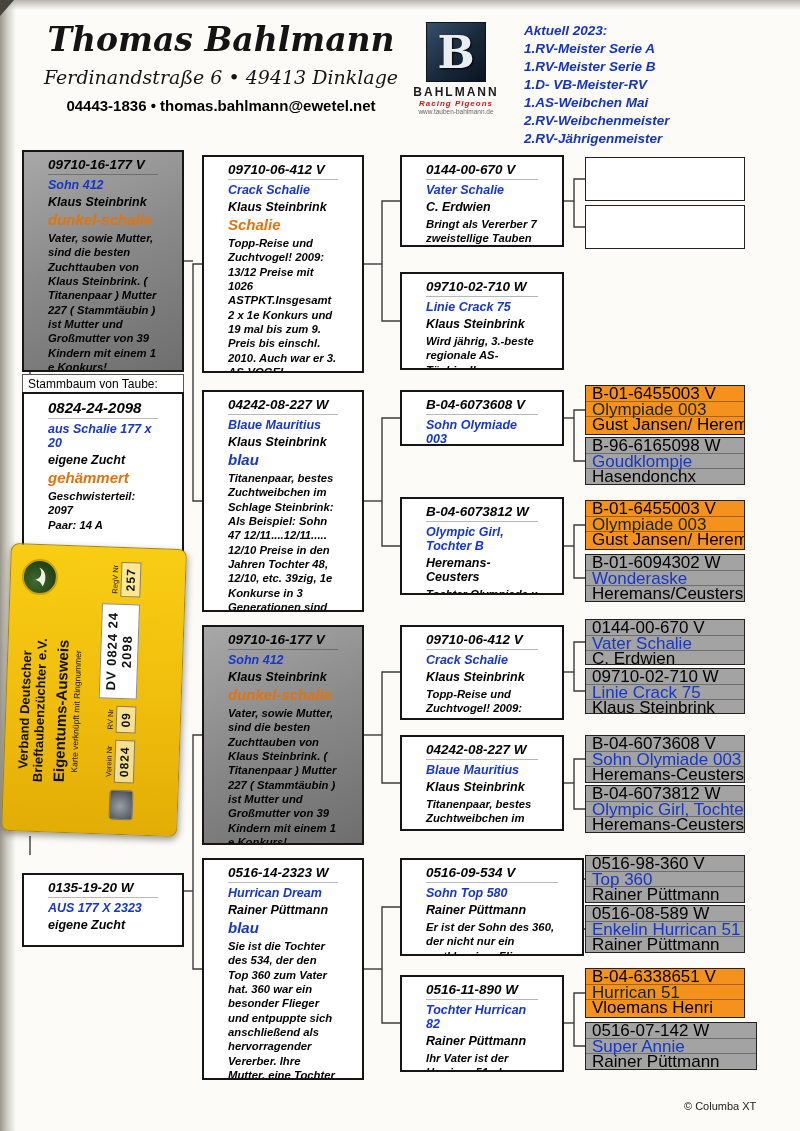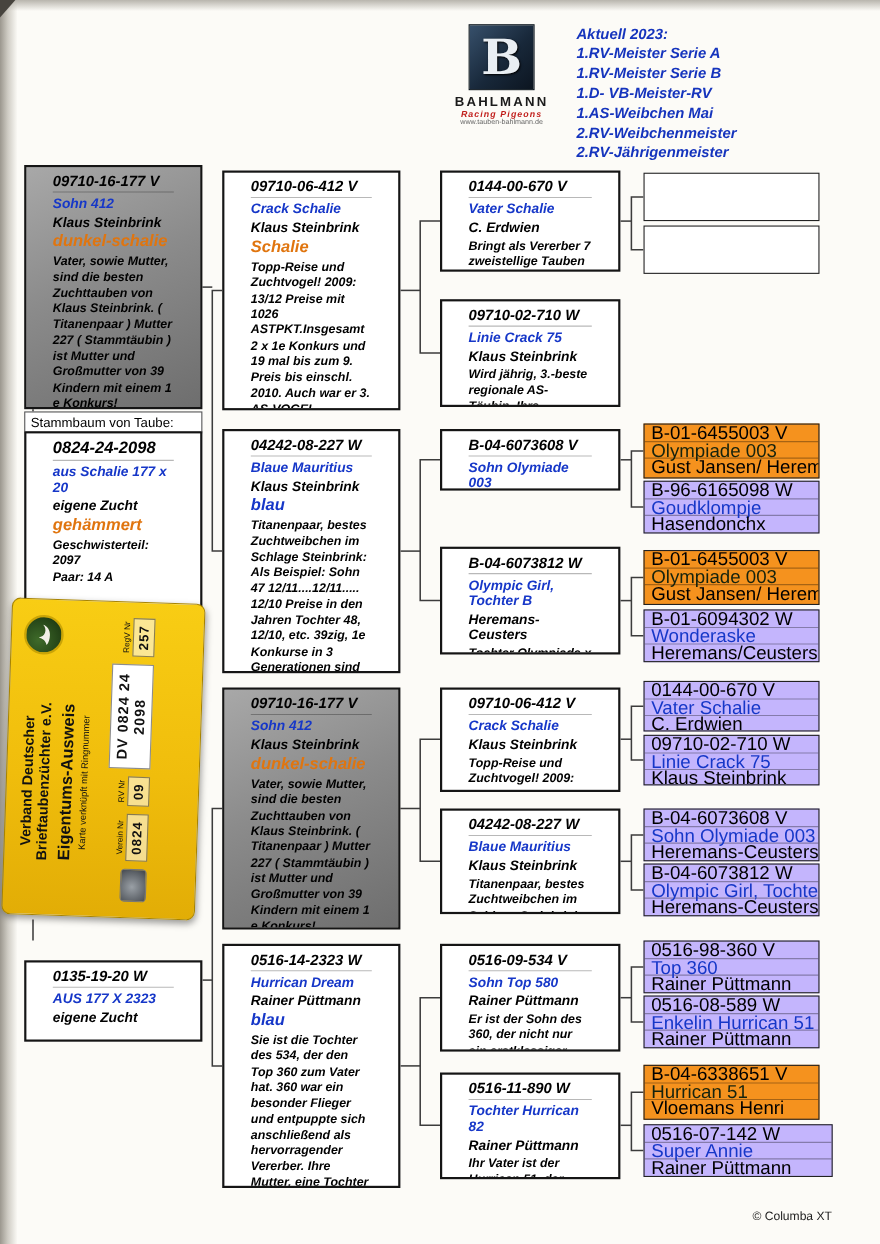--- a/index.html
+++ b/index.html
@@ -41,21 +41,21 @@
   .breeder{font-size:12.5px;font-weight:bold;color:#000;margin-bottom:2px}
   .colorline{font-size:15px;font-weight:bold;margin-bottom:2px}
   .co{color:#e0750f}
   .cb{color:#1637c8}
   .desc{font-size:11.3px;font-weight:bold;line-height:1.27;white-space:pre-line;margin-top:3px}
 
   .subject-label{position:absolute;border:1px solid #555;background:#fff;
     font-size:12px;padding:2px 5px;color:#000;white-space:nowrap}
 
   
-  .sbox{position:absolute;border:1.5px solid #222;background:#c4b5fd;overflow:hidden}
+  .sbox{position:absolute;border:1.5px solid #222;background:#a3a3a3;overflow:hidden}
   .sbox .row{padding:1px 6px;font-size:17px;line-height:13.5px;height:15.6px;
     border-bottom:1px solid rgba(0,0,0,.32);white-space:nowrap;color:#000}
   .sbox .row:last-child{border-bottom:none}
   .sbox .sname{color:#1637c8}
   .sbox.orange{background:#f5921e}
   .sbox.orange .sname{color:#15230e}
   .sbox.empty{background:#fff}
 
   
   .lines{position:absolute;left:0;top:0;pointer-events:none}
@@ -119,20 +119,25 @@
     <path d="M564 783 h10"></path>
       <path d="M585 759 h-11 v50 h11"></path>
     <path d="M564 907 h10"></path>
       <path d="M585 879 h-11 v50 h11"></path>
     <path d="M564 1023 h10"></path>
       <path d="M585 993 h-11 v53 h11"></path>
     <path d="M30 372 v18"></path>
       <path d="M30 836 v19"></path>
   </svg>
 
+  <div class="hdr-left">
+    <div class="hdr-name">Thomas Bahlmann</div>
+    <div class="hdr-addr">Ferdinandstraße 6 • 49413 Dinklage</div>
+    <div class="hdr-contact">04443-1836 • thomas.bahlmann@ewetel.net</div>
+  </div>
 
   <div class="logo">
     <div class="logo-square">B</div>
     <div class="logo-brand">BAHLMANN</div>
     <div class="logo-tag">Racing Pigeons</div>
     <div class="logo-url">www.tauben-bahlmann.de</div>
   </div>
 
   <div class="ach">
     <div class="ach-title">Aktuell 2023:</div>
@@ -271,21 +276,21 @@
     <div class="desc">Topp-Reise und Zuchtvogel! 2009: 13/12 Preise mit 1026</div>
   </div>
 
   <div class="pbox" style="left:400px;top:735px;width:164px;height:96px">
     <div class="ring">04242-08-227 W</div>
     <div class="pname">Blaue Mauritius</div>
     <div class="breeder">Klaus Steinbrink</div>
     <div class="desc">Titanenpaar, bestes Zuchtweibchen im Schlage Steinbrink:</div>
   </div>
 
-  <div class="pbox" style="left:400px;top:858px;width:164px;height:98px">
+  <div class="pbox" style="left:400px;top:858px;width:184px;height:98px">
     <div class="ring">0516-09-534 V</div>
     <div class="pname">Sohn Top 580</div>
     <div class="breeder">Rainer Püttmann</div>
     <div class="desc">Er ist der Sohn des 360, der nicht nur ein erstklassiger Flieger</div>
   </div>
 
   <div class="pbox" style="left:400px;top:975px;width:164px;height:97px">
     <div class="ring">0516-11-890 W</div>
     <div class="pname">Tochter Hurrican 82</div>
     <div class="breeder">Rainer Püttmann</div>

